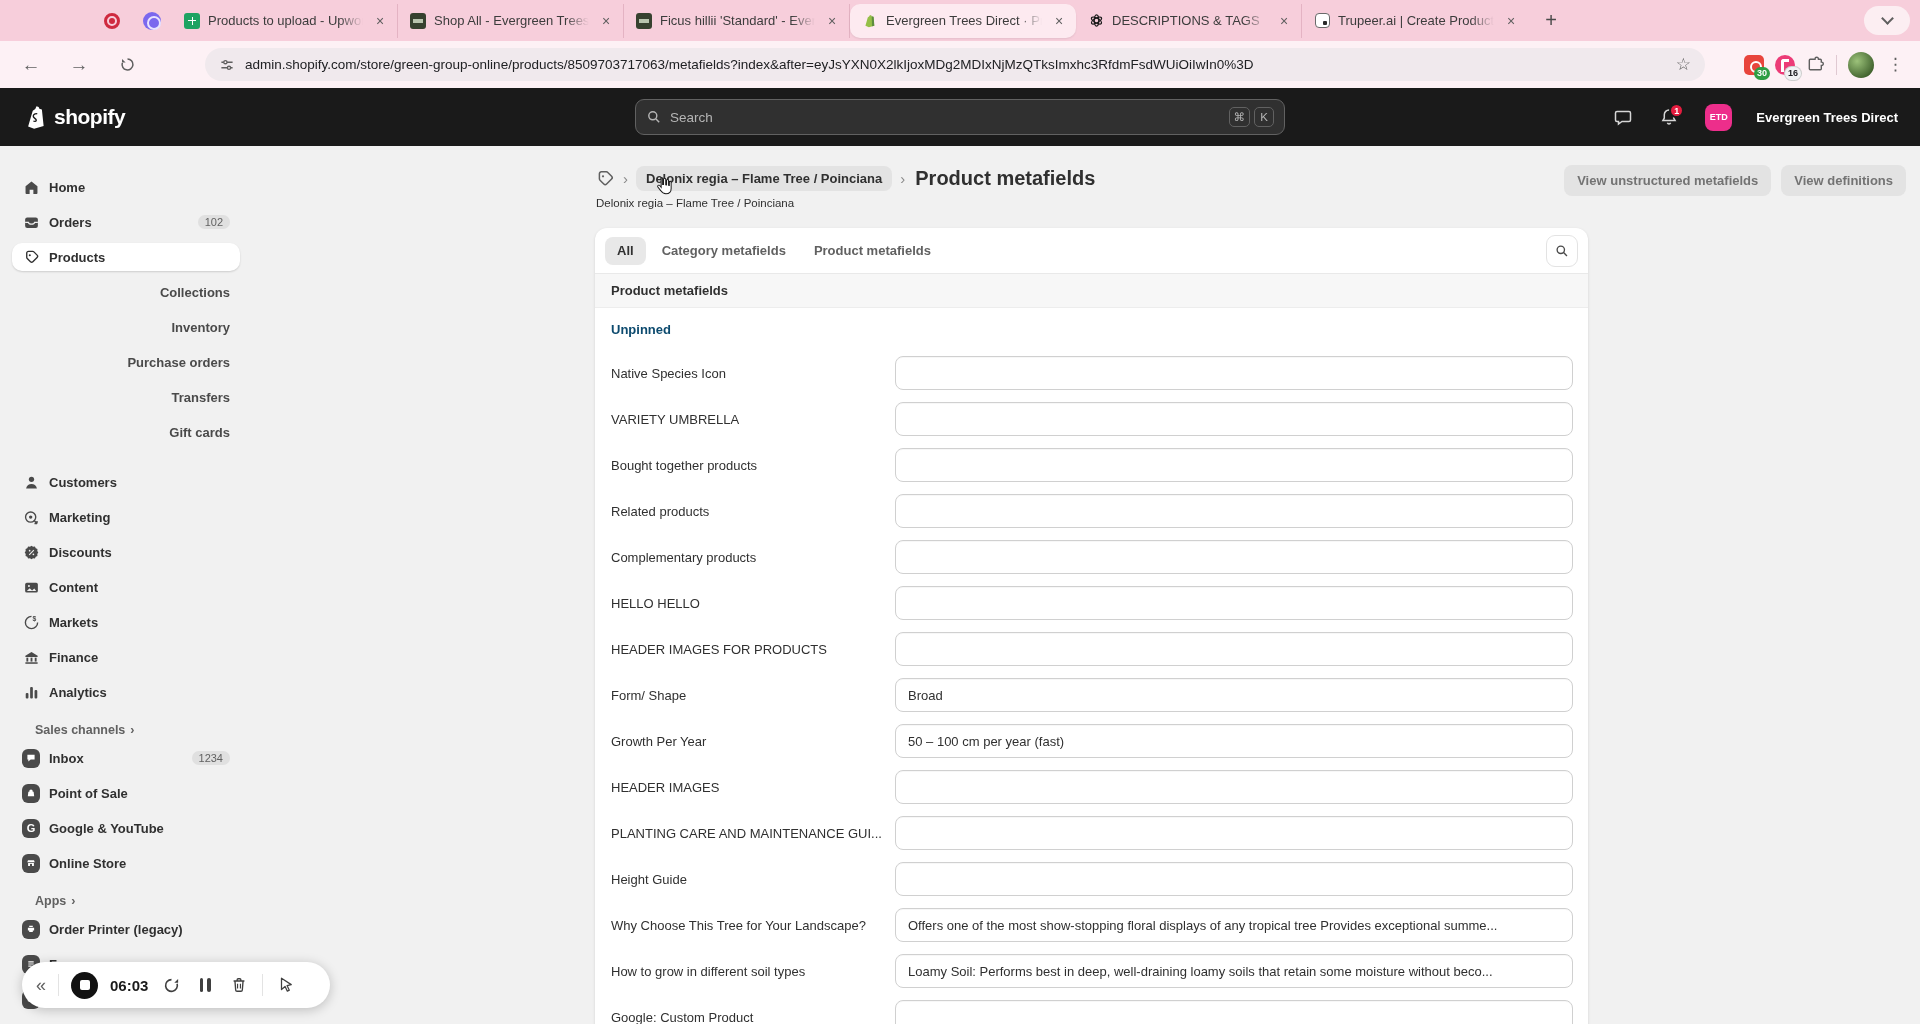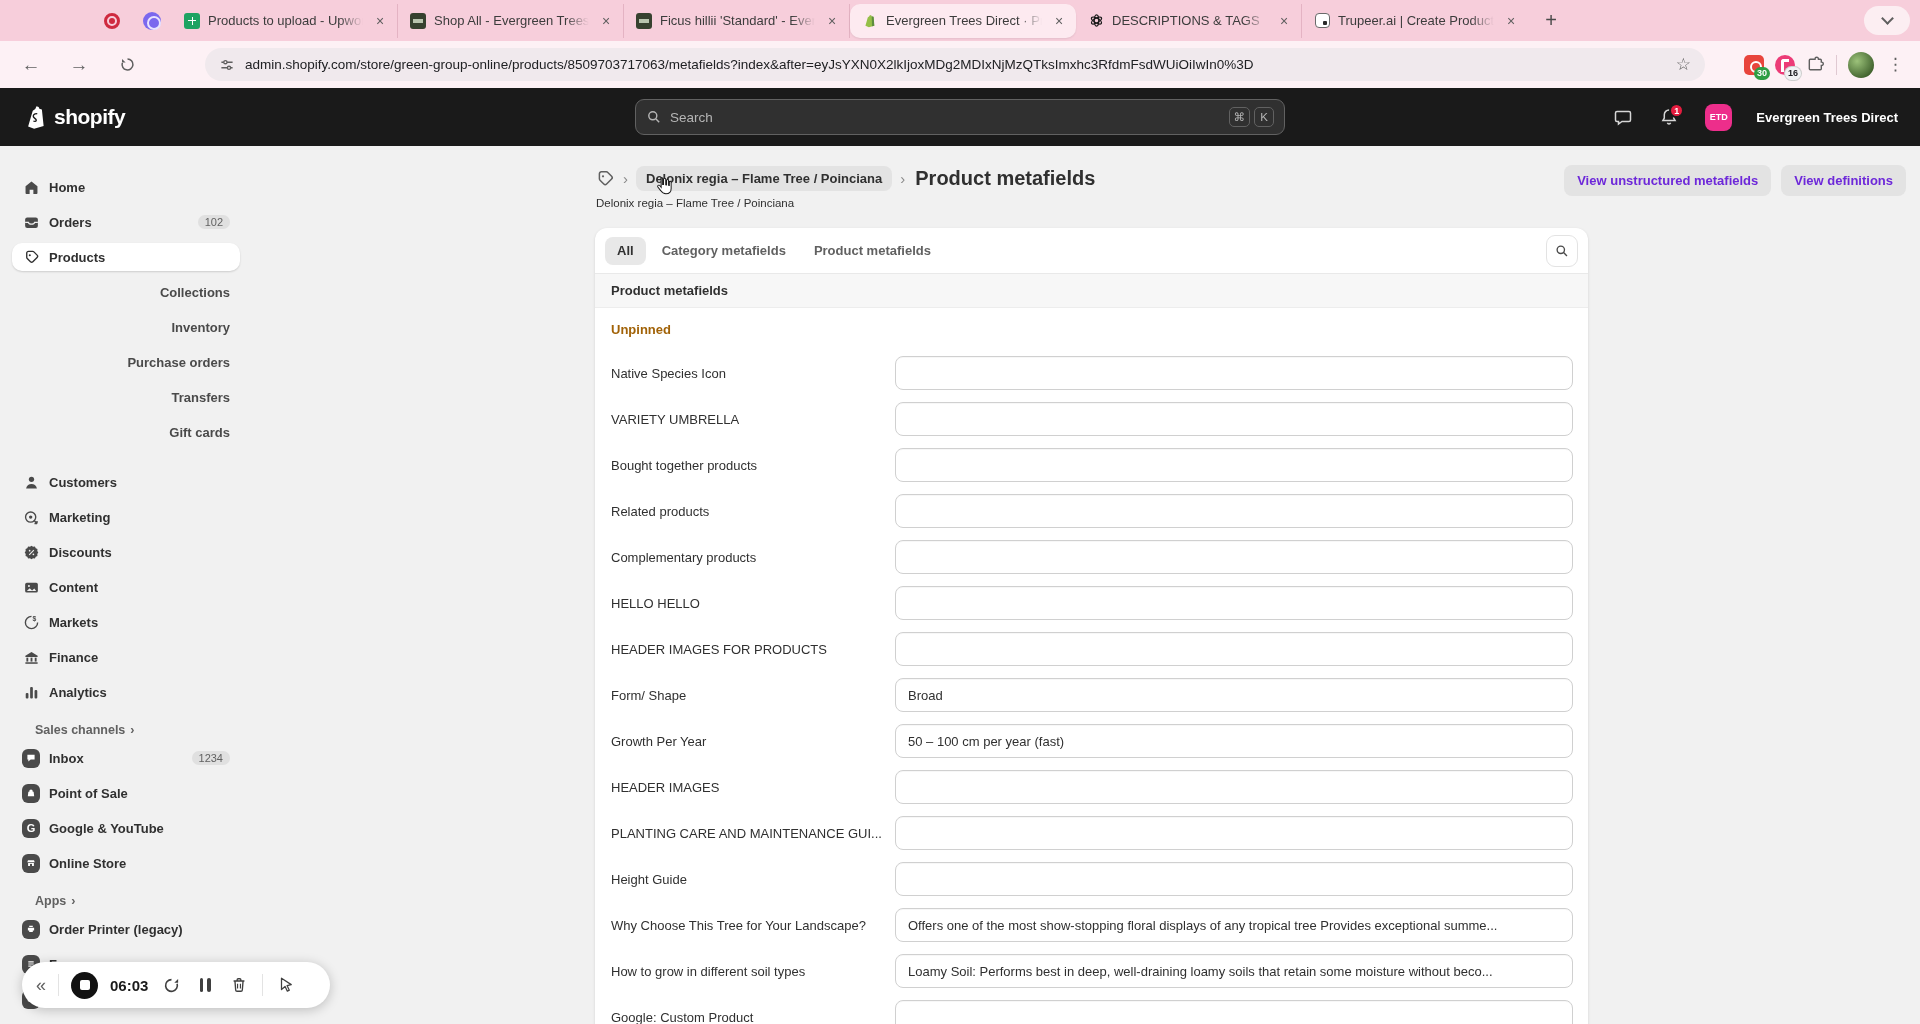--- a/index.html
+++ b/index.html
@@ -84,29 +84,29 @@
   .pause-bars i { width:3.5px; height:14px; background:#3f3f3f; border-radius:2px; }
 
   
   .main { position:absolute; left:252px; top:146px; right:0; bottom:0; background:#f1f1f1; }
   .crumbrow { position:absolute; left:343px; top:20px; display:flex; align-items:center; gap:8px; }
   .crumb-sep { color:#8a8a8a; font-size:15px; }
   .crumb-pill { background:#e3e3e3; border-radius:8px; padding:5px 10px; font-size:13px; font-weight:600; color:#303030; cursor:pointer; max-width:290px; white-space:nowrap; }
   .page-title { font-size:20px; font-weight:700; color:#303030; margin-left:2px; }
   .tooltip-text { position:absolute; left:344px; top:51px; font-size:11.5px; color:#303030; }
   .actions { position:absolute; right:14px; top:19px; display:flex; gap:10px; }
-  .act-btn { background:#e3e3e3; border:none; border-radius:8px; height:31px; padding:0 13px; font-size:13px; font-weight:600; color:#6d28d9; cursor:pointer; font-family:inherit; }
+  .act-btn { background:#e3e3e3; border:none; border-radius:8px; height:31px; padding:0 13px; font-size:13px; font-weight:600; color:#737373; cursor:pointer; font-family:inherit; }
 
   .card { position:absolute; left:343px; top:82px; width:993px; height:960px; background:#fff; border-radius:12px 12px 0 0; box-shadow:0 1px 3px rgba(0,0,0,.13); overflow:hidden; }
   .card-tabs { height:46px; display:flex; align-items:center; padding:0 10px; gap:4px; border-bottom:1px solid #e9e9e9; }
   .ctab { height:28px; padding:0 12px; border-radius:8px; display:flex; align-items:center; font-size:13px; font-weight:600; color:#616161; cursor:pointer; }
   .ctab.active { background:#e8e8e8; color:#303030; }
   .card-search { margin-left:auto; width:32px; height:32px; border:1px solid #e3e3e3; border-radius:9px; display:flex; align-items:center; justify-content:center; cursor:pointer; }
   .band { height:34px; background:#f7f7f7; border-bottom:1px solid #ededed; display:flex; align-items:center; padding:0 16px; font-size:13px; font-weight:600; color:#303030; }
-  .group-hdr { height:42px; display:flex; align-items:center; padding:0 16px; font-size:13px; font-weight:600; color:#a16207; }
+  .group-hdr { height:42px; display:flex; align-items:center; padding:0 16px; font-size:13px; font-weight:600; color:#0c4a6e; }
   .mrow { height:46px; display:flex; align-items:center; padding-left:16px; position:relative; }
   .mlabel { width:282px; font-size:13px; color:#303030; white-space:nowrap; overflow:hidden; }
   .minput { position:absolute; left:300px; top:6px; width:678px; height:34px; border:1px solid #d0d0d0; border-radius:8px; padding:0 12px; font-size:13px; color:#303030; font-family:inherit; background:#fff; box-shadow:inset 0 1px 0 rgba(0,0,0,.03); }
 
   .hand-cursor { position:absolute; left:653px; top:174px; z-index:99; pointer-events:none; }
 </style>
 </head>
 <body>
 
 <div class="tabstrip">

